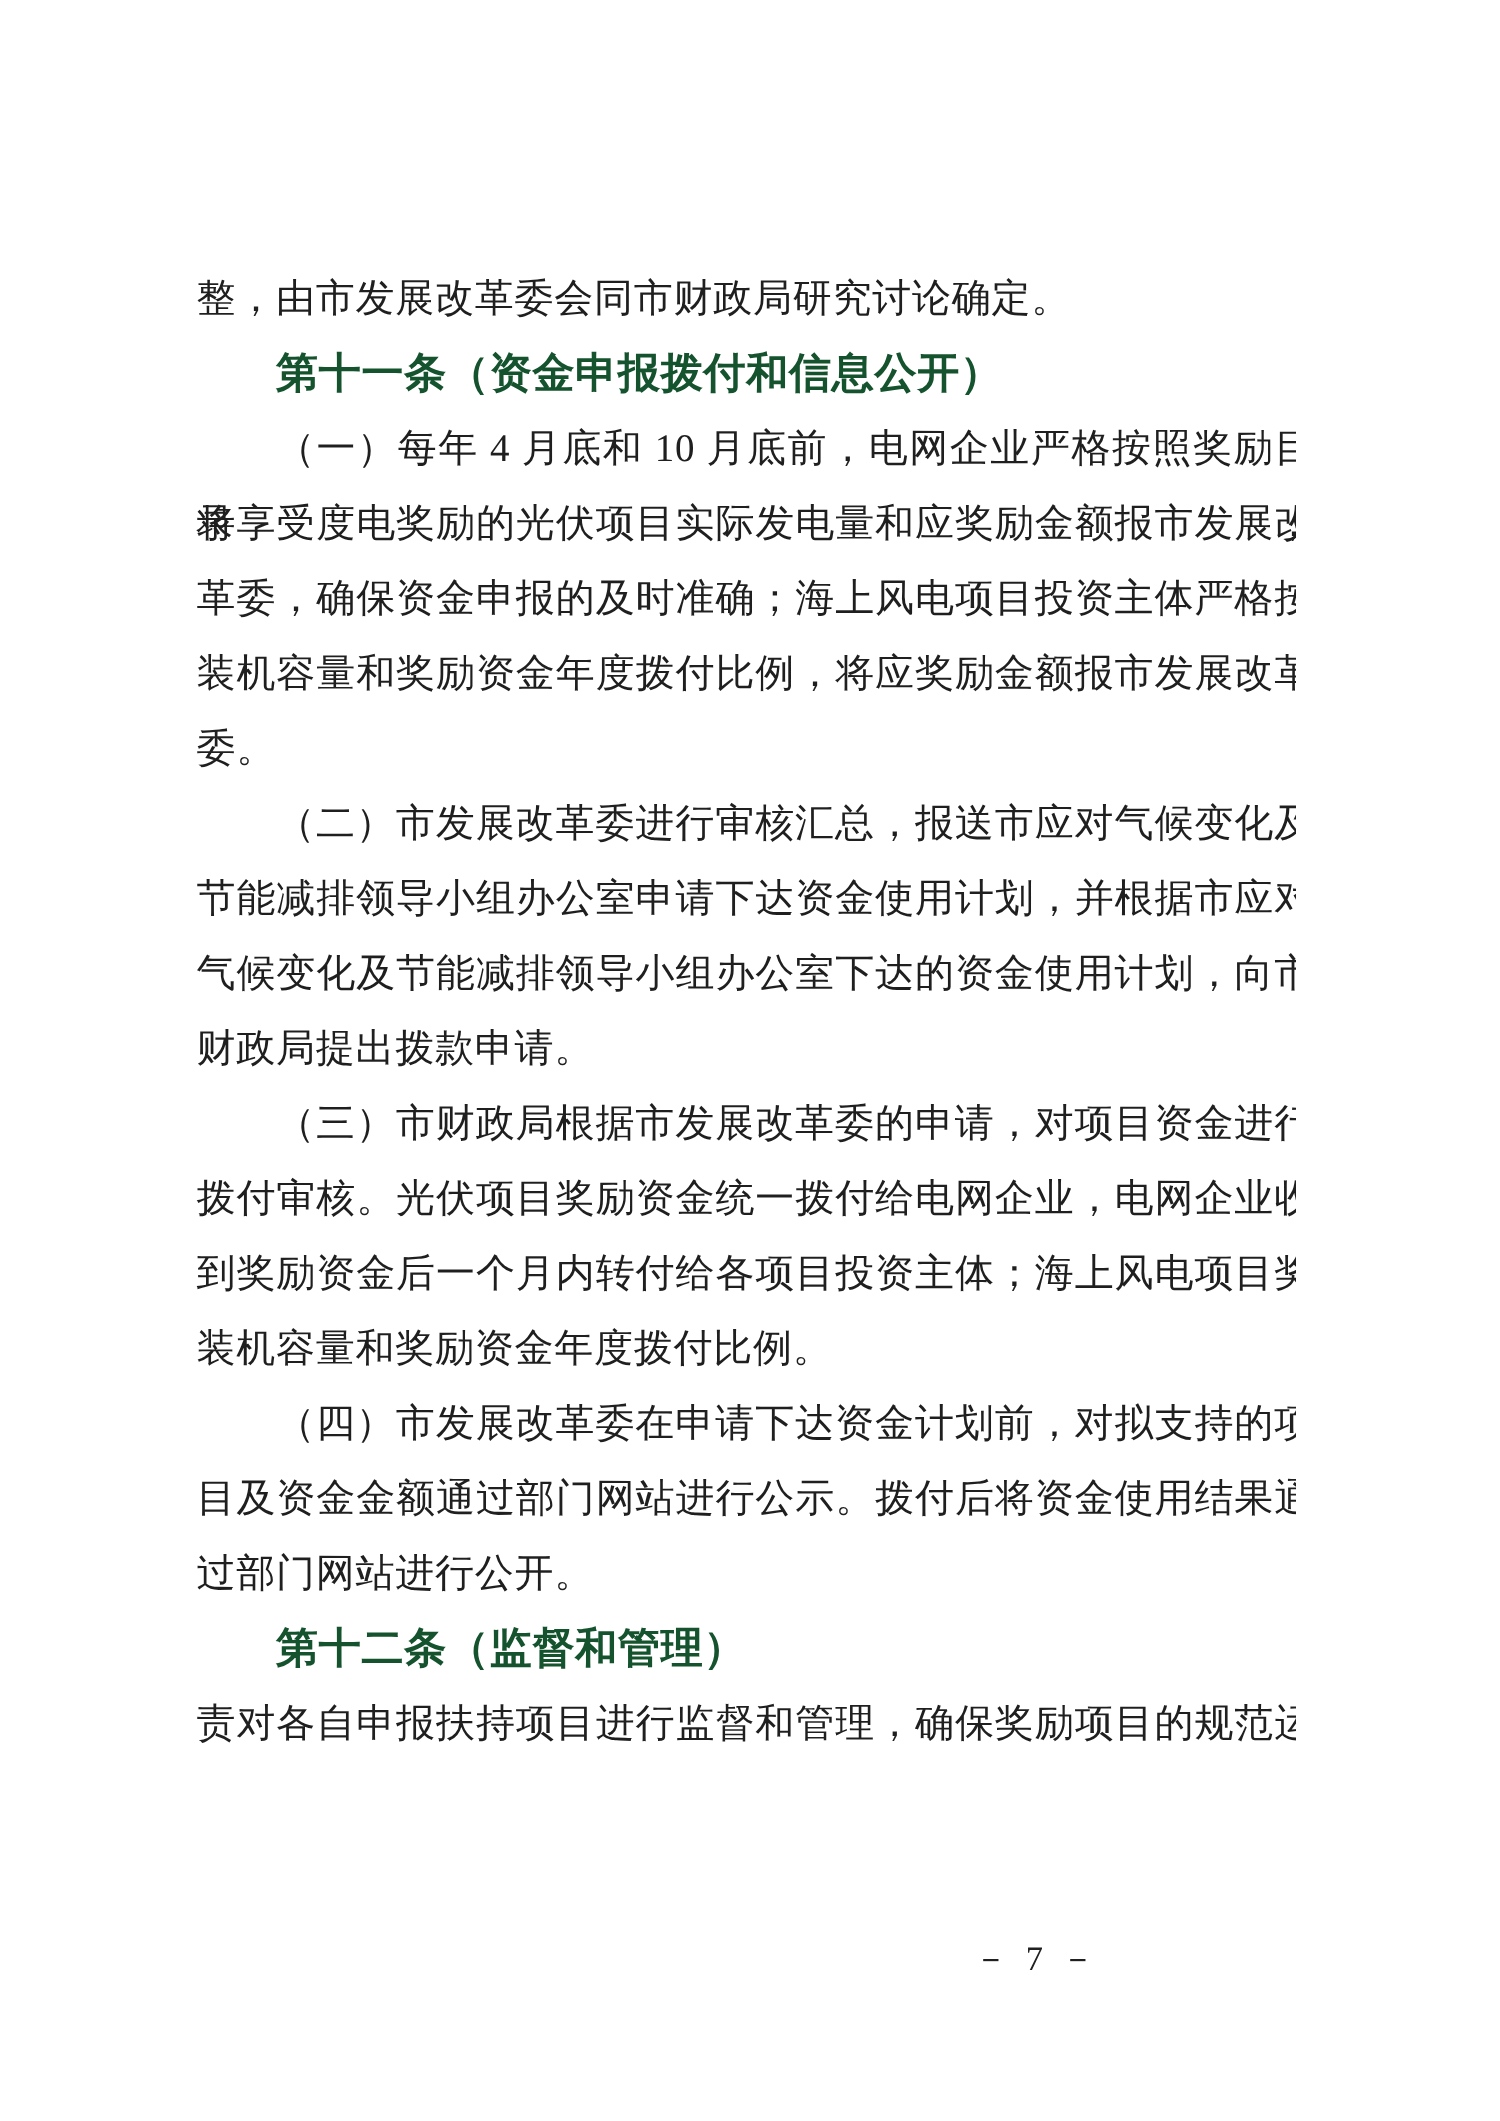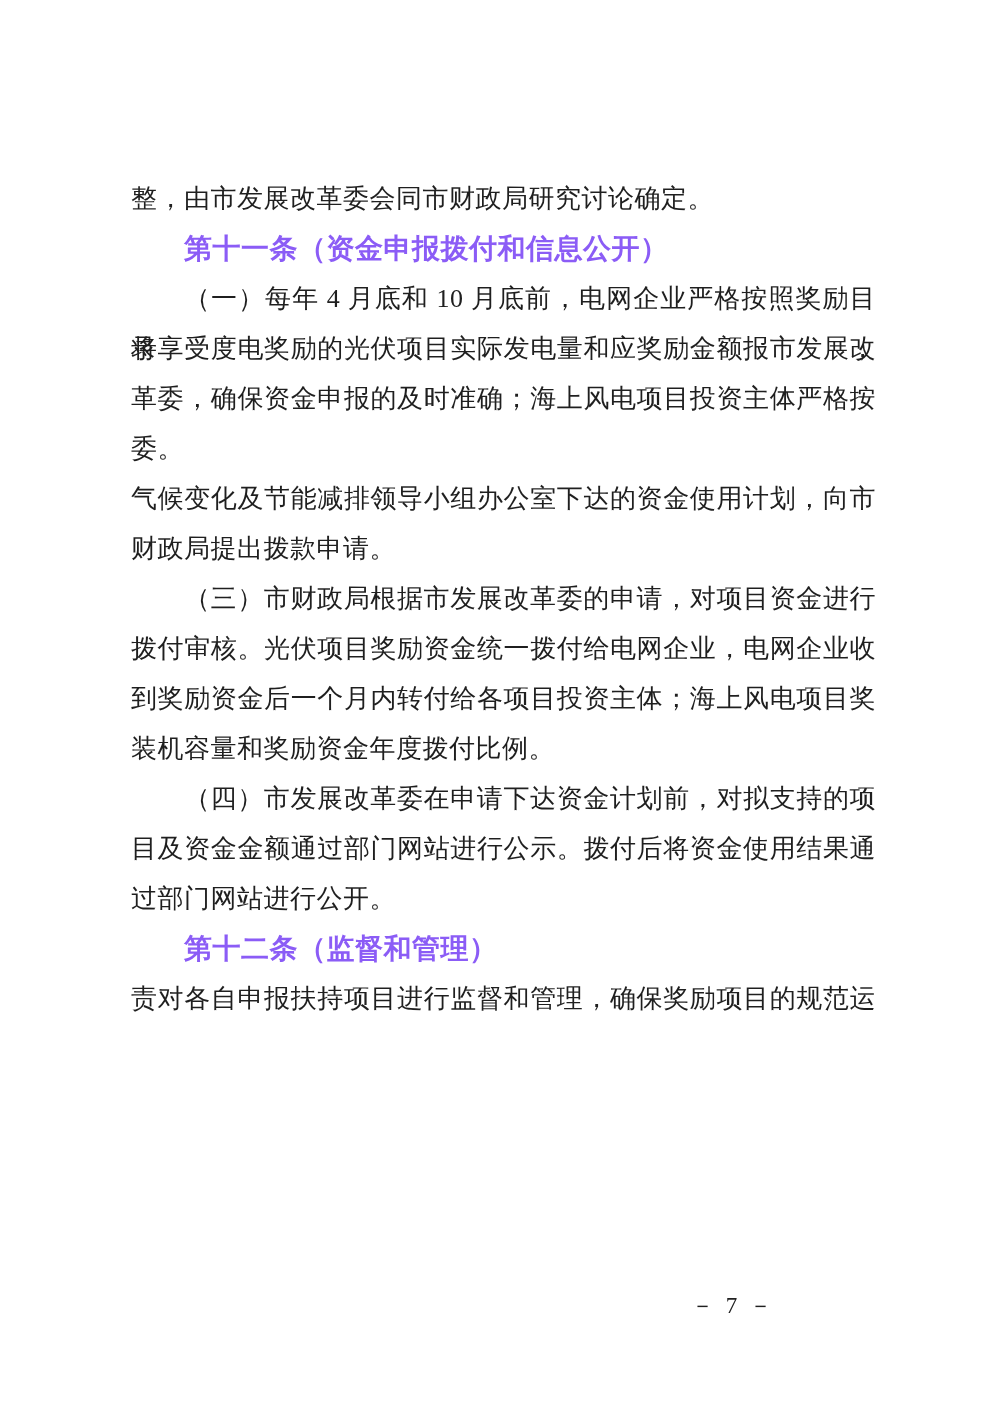--- a/index.html
+++ b/index.html
@@ -8,21 +8,20 @@
     background: #ffffff;
   }
   .page {
     position: relative;
     width: 864px;
     height: 1414px;
     background: #ffffff;
     overflow: hidden;
     font-family: "Liberation Serif", "DejaVu Serif", serif;
     color: #1f1f1f;
-    padding-left: 42px;
   }
   .content {
     position: absolute;
     left: 131px;
     top: 174px;
     width: 745px;
   }
   .line {
     font-size: 26px;
     line-height: 50px;
@@ -35,21 +34,21 @@
     text-align: left;
     text-align-last: left;
   }
   .line.indent {
     text-indent: 53px;
   }
   .line.heading {
     font-family: "Liberation Sans", "DejaVu Sans", sans-serif;
     font-weight: 700;
     font-size: 28px;
-    color: #8b5cf6;
+    color: #14532d;
   }
   .page-number {
     position: absolute;
     top: 1290px;
     right: 131px;
     font-size: 23px;
     letter-spacing: 3px;
     color: #202020;
     font-family: "Liberation Serif", "DejaVu Serif", serif;
   }
@@ -57,21 +56,24 @@
 </head>
 <body>
 
 <div class="page">
   <div class="content" id="content">
       <div class="line body last">整，由市发展改革委会同市财政局研究讨论确定。</div>
       <div class="line heading indent last">第十一条（资金申报拨付和信息公开）</div>
       <div class="line body indent">（一）每年 4 月底和 10 月底前，电网企业严格按照奖励目录，</div>
       <div class="line body">将享受度电奖励的光伏项目实际发电量和应奖励金额报市发展改</div>
       <div class="line body">革委，确保资金申报的及时准确；海上风电项目投资主体严格按</div>
+      <div class="line body">装机容量和奖励资金年度拨付比例，将应奖励金额报市发展改革</div>
       <div class="line body last">委。</div>
+      <div class="line body indent">（二）市发展改革委进行审核汇总，报送市应对气候变化及</div>
+      <div class="line body">节能减排领导小组办公室申请下达资金使用计划，并根据市应对</div>
       <div class="line body">气候变化及节能减排领导小组办公室下达的资金使用计划，向市</div>
       <div class="line body last">财政局提出拨款申请。</div>
       <div class="line body indent">（三）市财政局根据市发展改革委的申请，对项目资金进行</div>
       <div class="line body">拨付审核。光伏项目奖励资金统一拨付给电网企业，电网企业收</div>
       <div class="line body">到奖励资金后一个月内转付给各项目投资主体；海上风电项目奖</div>
       <div class="line body last">装机容量和奖励资金年度拨付比例。</div>
       <div class="line body indent">（四）市发展改革委在申请下达资金计划前，对拟支持的项</div>
       <div class="line body">目及资金金额通过部门网站进行公示。拨付后将资金使用结果通</div>
       <div class="line body last">过部门网站进行公开。</div>
       <div class="line heading indent last">第十二条（监督和管理）</div>

